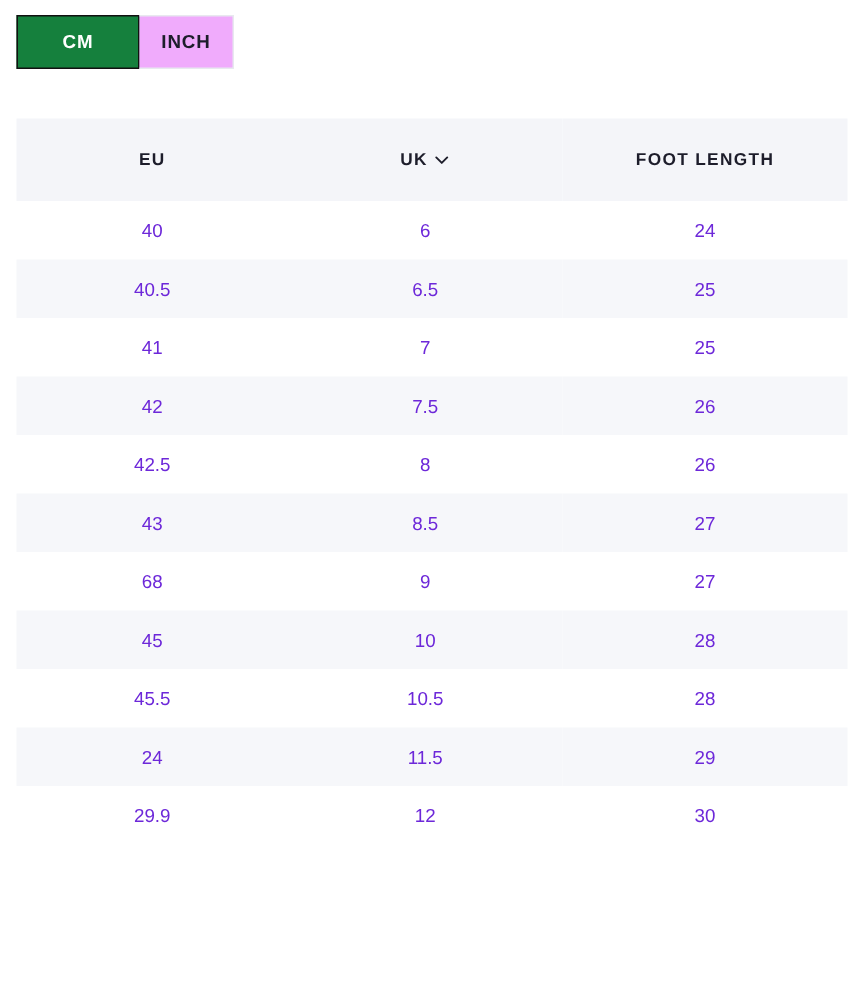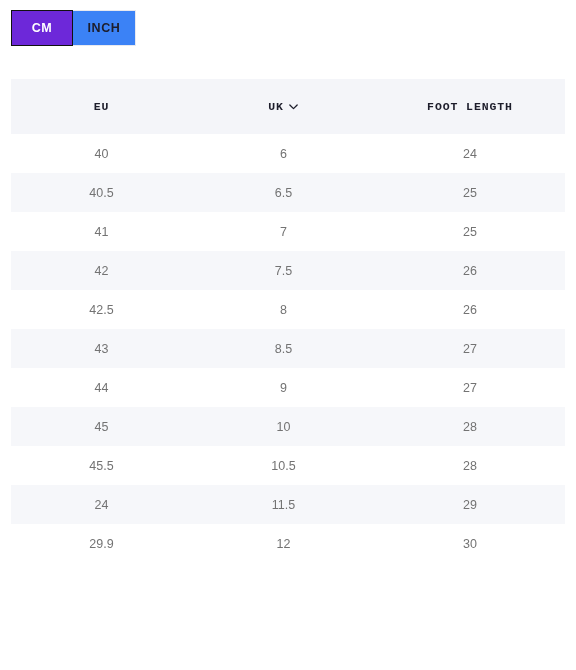--- a/index.html
+++ b/index.html
@@ -29,28 +29,28 @@
     justify-content: center;
     height: 36px;
     box-sizing: border-box;
     font-size: 12.5px;
     font-weight: bold;
     letter-spacing: 0.6px;
     cursor: pointer;
     user-select: none;
   }
   .unit-btn.active {
-    width: 62px;
-    background: #6d28d9;
+    width: 82px;
+    background: #15803d;
     color: #ffffff;
     border: 1px solid #111111;
   }
   .unit-btn.inactive {
     width: 63px;
-    background: #3b82f6;
+    background: #f0abfc;
     color: #1d1d2b;
     border: 1px solid #e8e9ef;
     border-left: none;
   }
 
   
   #size-table {
     position: absolute;
     left: 11px;
     top: 79px;
@@ -67,21 +67,20 @@
   .thead-row {
     background: #f4f5f9;
   }
   .thead-row th {
     height: 55px;
     font-size: 11.5px;
     font-weight: bold;
     letter-spacing: 0.9px;
     color: #1d1d2b;
     white-space: nowrap;
-    font-family: Liberation Mono, monospace;
   }
   .col-eu   { width: 181px; }
   .col-uk   { width: 183px; }
   .col-foot { width: 190px; }
 
   .uk-head-inner {
     display: inline-flex;
     align-items: center;
     gap: 4px;
     cursor: pointer;
@@ -94,21 +93,21 @@
   }
   .chevron-down svg { display: block; }
 
   tbody tr { height: 39px; }
   tbody tr:nth-child(odd)  { background: #ffffff; }
   tbody tr:nth-child(even) { background: #f6f7fa; }
   tbody tr:last-child td { border-bottom: 1px solid #f0f1f5; }
   tbody td {
     font-size: 12.5px;
     font-weight: normal;
-    color: #737373;
+    color: #6d28d9;
     vertical-align: middle;
   }
 </style>
 </head>
 <body>
 
 <div id="unit-toggle">
   <div class="unit-btn active">CM</div>
   <div class="unit-btn inactive">INCH</div>
 </div>
@@ -164,21 +163,21 @@
         <td>42.5</td>
         <td>8</td>
         <td>26</td>
       </tr>
       <tr>
         <td>43</td>
         <td>8.5</td>
         <td>27</td>
       </tr>
       <tr>
-        <td>44</td>
+        <td>68</td>
         <td>9</td>
         <td>27</td>
       </tr>
       <tr>
         <td>45</td>
         <td>10</td>
         <td>28</td>
       </tr>
       <tr>
         <td>45.5</td>

